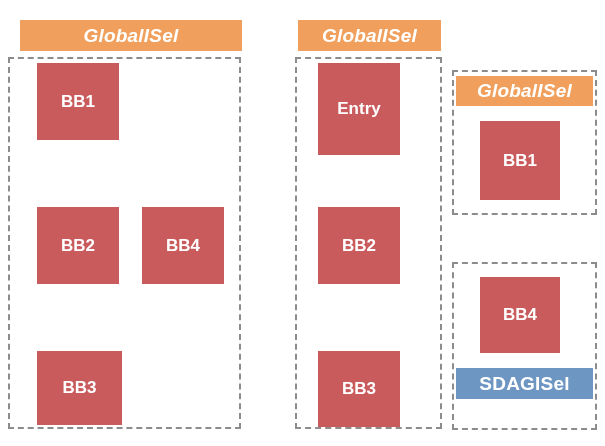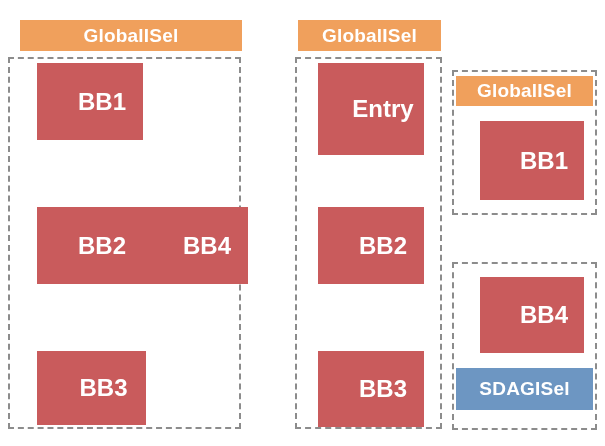--- a/index.html
+++ b/index.html
@@ -18,38 +18,37 @@
   .header {
     position: absolute;
     display: flex;
     align-items: center;
     justify-content: center;
     color: var(--label-text, #fff);
     font-size: 19px;
     font-weight: bold;
     letter-spacing: 0.2px;
   }
-  .header.orange { background: var(--header-orange, #F0A05C); }
+  .header.orange { background: var(--header-orange, #F0A05C); font-style: italic; }
   .header.blue   { background: var(--header-blue, #6D96C2); }
   .dashed {
     position: absolute;
     border: 2px dashed var(--dash-border, #8C8C8C);
     box-sizing: border-box;
     background: transparent;
   }
   .block {
     position: absolute;
     display: flex;
     align-items: center;
     justify-content: center;
     background: var(--block-red, #C95B5C);
     color: var(--label-text, #fff);
-    font-size: 24px;
+    font-size: 17px;
     font-weight: bold;
-    padding-left: 24px;
   }
 </style>
 </head>
 <body>
 
 <div class="canvas">
 
   <div class="header orange" style="left:20px; top:20px; width:222px; height:31px;">GlobalISel</div>
   <div class="dashed" style="left:8px; top:57px; width:233px; height:372px;"></div>
   <div class="block" style="left:37px; top:63px; width:82px; height:77px;">BB1</div>
@@ -62,15 +61,15 @@
   <div class="block" style="left:318px; top:63px; width:82px; height:92px;">Entry</div>
   <div class="block" style="left:318px; top:207px; width:82px; height:77px;">BB2</div>
   <div class="block" style="left:318px; top:351px; width:82px; height:76px;">BB3</div>
 
   <div class="dashed" style="left:452px; top:70px; width:145px; height:145px;"></div>
   <div class="header orange" style="left:456px; top:76px; width:137px; height:30px;">GlobalISel</div>
   <div class="block" style="left:480px; top:121px; width:80px; height:79px;">BB1</div>
 
   <div class="dashed" style="left:452px; top:262px; width:145px; height:168px;"></div>
   <div class="block" style="left:480px; top:277px; width:80px; height:76px;">BB4</div>
-  <div class="header blue" style="left:456px; top:368px; width:137px; height:42px;">SDAGISel</div>
+  <div class="header blue" style="left:456px; top:368px; width:137px; height:31px;">SDAGISel</div>
 
 </div>
 
 </body></html>

